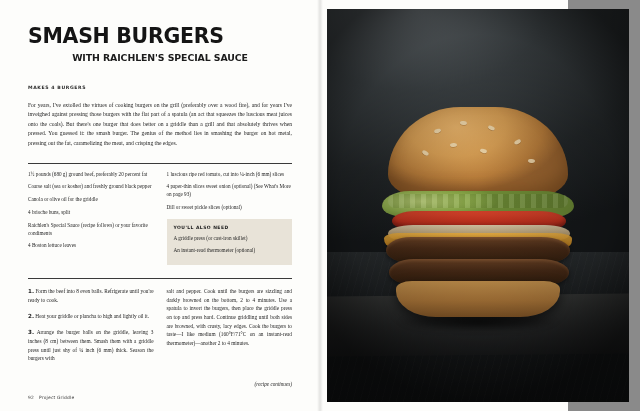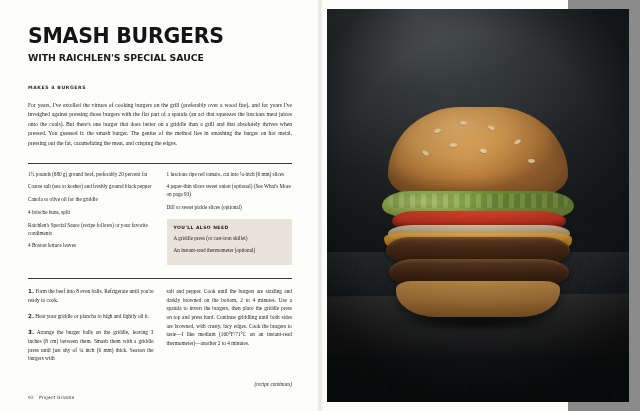--- a/index.html
+++ b/index.html
@@ -55,20 +55,21 @@
     line-height: 1;
     margin: 0 0 5px 0;
   }
   .subtitle {
     font-family: "DejaVu Sans", sans-serif;
     font-weight: bold;
     font-size: 9.4px;
     letter-spacing: -0.1px;
     color: #1c1c1c;
     margin: 0 0 22px 0;
+    text-align: center;
   }
   .yield {
     font-family: "DejaVu Sans", sans-serif;
     font-weight: bold;
     font-size: 4.6px;
     letter-spacing: 0.6px;
     color: #2a2a2a;
     margin: 0 0 11px 0;
   }
   .headnote {

